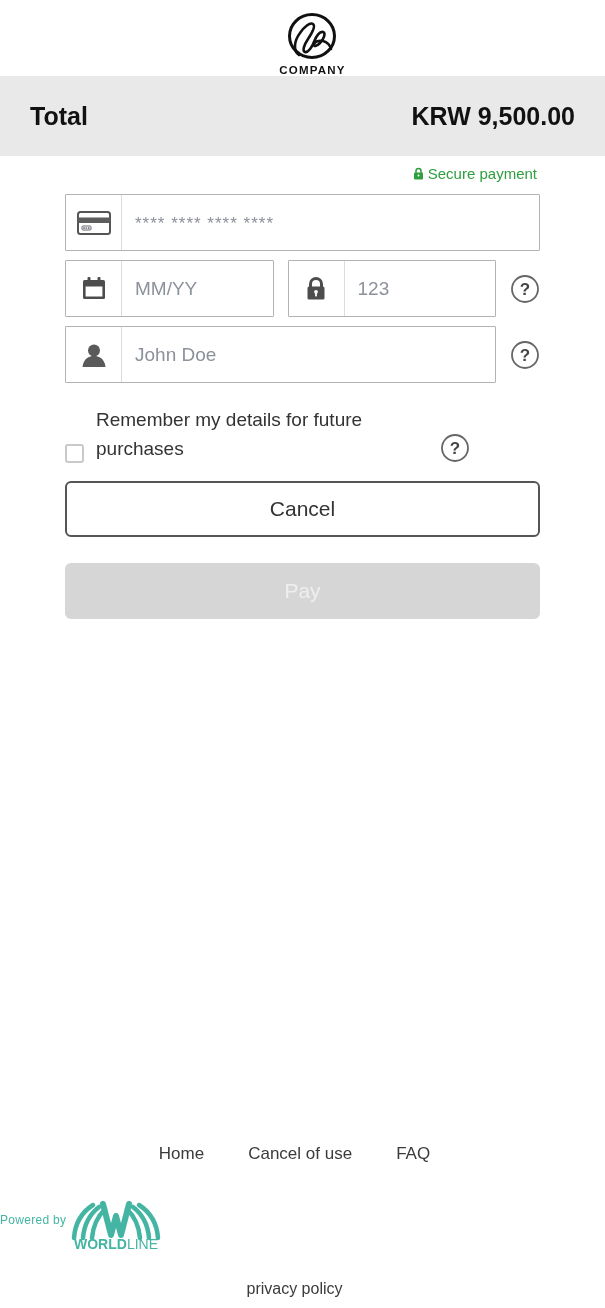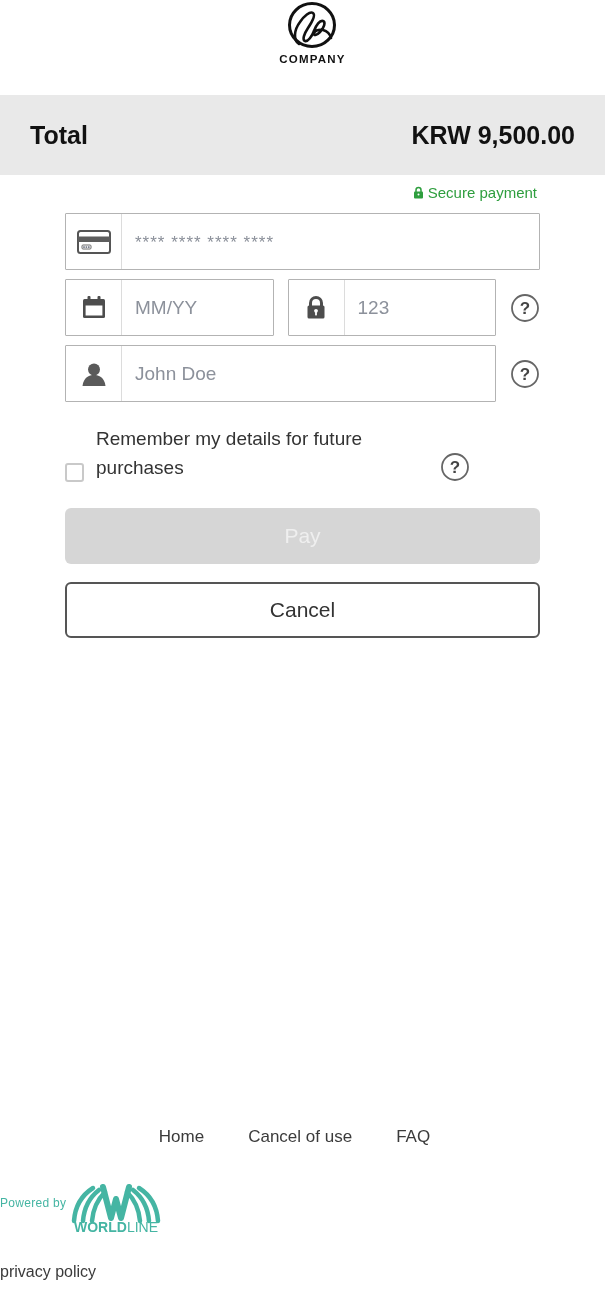--- a/index.html
+++ b/index.html
@@ -11,23 +11,23 @@
     height: 1308px;
     background: #ffffff;
     font-family: "Liberation Sans", sans-serif;
     color: #333333;
     overflow: hidden;
     position: relative;
   }
 
   
   .brand-header {
-    height: 95px;
-    display: flex;
-    align-items: flex-start;
+    height: 76px;
+    display: flex;
+    align-items: flex-end;
     justify-content: center;
     background: #ffffff;
     margin-left: 20px;
   }
   .brand-logo {
     display: flex;
     flex-direction: column;
     align-items: center;
     justify-content: center;
   }
@@ -211,22 +211,22 @@
     width: 100%;
     cursor: pointer;
   }
 
   
   .footer {
     position: absolute;
     left: 0;
     right: 16px;
     bottom: 0;
-    padding-bottom: 27px;
-    text-align: left;
+    padding-bottom: 10px;
+    text-align: center;
   }
   .footer-links {
     display: flex;
     justify-content: center;
     gap: 44px;
     font-size: 17px;
     color: #3b3b3b;
     margin-bottom: 26px;
   }
   .footer-link { cursor: pointer; }
@@ -350,22 +350,22 @@
     <div class="checkbox"></div>
     <div class="remember-label">Remember my details for future purchases</div>
     <div class="help-icon">
       <svg width="30" height="30" viewBox="0 0 30 30">
         <circle cx="15" cy="15" r="13" fill="#ffffff" stroke="#666666" stroke-width="1.8"></circle>
         <text x="15" y="21" text-anchor="middle" font-size="17" font-weight="bold" font-family="Liberation Sans, sans-serif" fill="#444444">?</text>
       </svg>
     </div>
   </div>
 
+  <div class="btn btn-cancel">Cancel</div>
   <div class="btn btn-pay">Pay</div>
-  <div class="btn btn-cancel">Cancel</div>
 </div>
 
 <div class="footer">
   <div class="footer-links">
     <span class="footer-link">Home</span>
     <span class="footer-link">Cancel of use</span>
     <span class="footer-link">FAQ</span>
   </div>
 
   <div class="worldline-logo">

